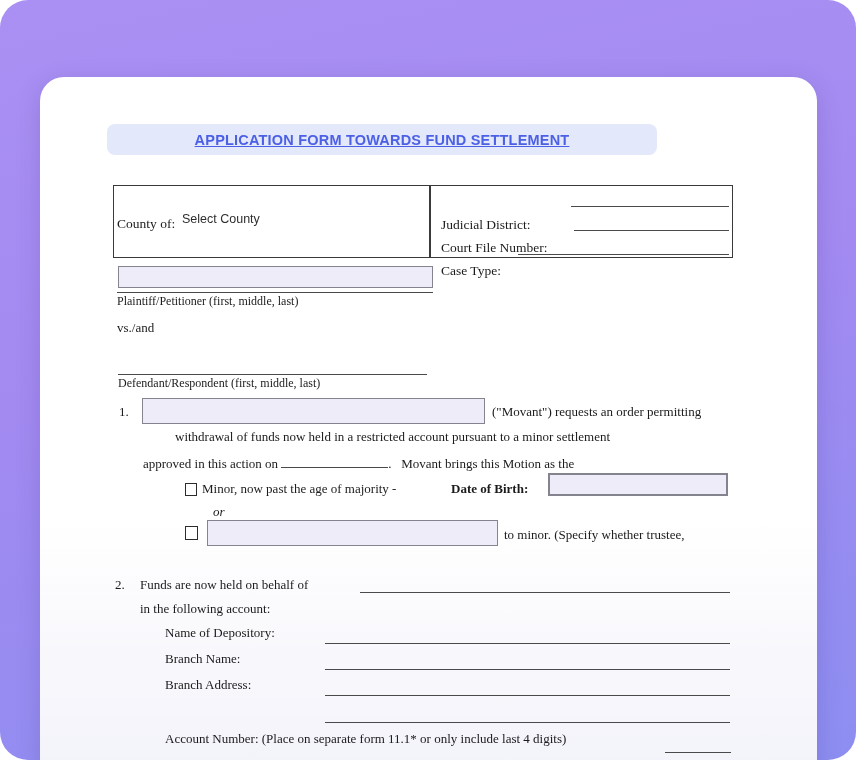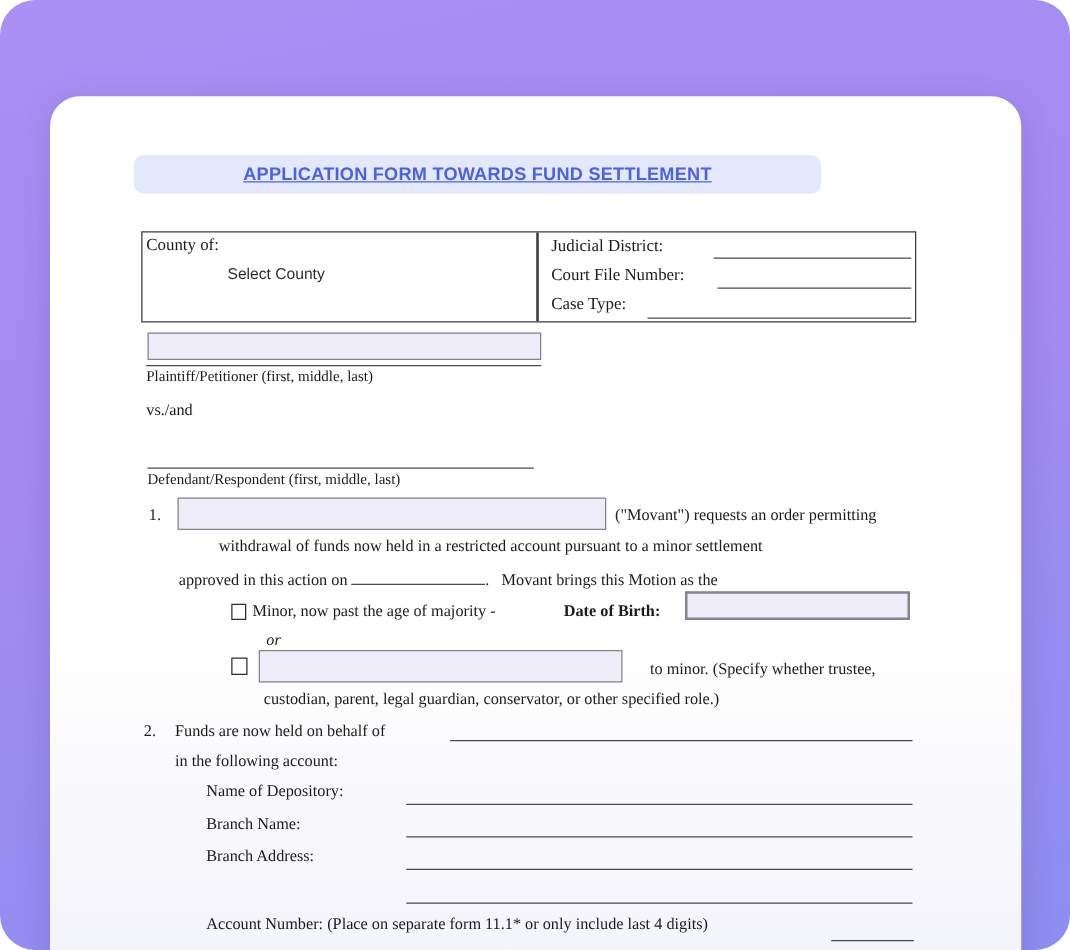--- a/index.html
+++ b/index.html
@@ -15,21 +15,21 @@
   .band .title{font-family:"Liberation Sans","DejaVu Sans",sans-serif;font-weight:bold;
         font-size:14.5px;letter-spacing:.2px;color:#4c60e6;text-decoration:underline;}
   .ser{position:absolute;font-size:13px;color:#1b1b1b;white-space:nowrap;}
   .small{font-size:12px;}
   .rule{position:absolute;height:1px;border-bottom:1.4px solid #4a4a4a;}
   .field{position:absolute;background:#efecfa;border:1.5px solid #84848e;box-sizing:border-box;
          font-family:"Liberation Serif",serif;font-size:13px;padding:0 4px;}
   .tbl{position:absolute;left:73px;top:108px;width:620px;height:73px;
        border:1.6px solid #3a3a3a;box-sizing:border-box;}
   .tbl .vdiv{position:absolute;left:315px;top:0;bottom:0;width:1.6px;background:#3a3a3a;}
-  .tbl .lbl{position:absolute;font-size:13.5px;color:#1b1b1b;white-space:nowrap;}
+  .tbl .lbl{position:absolute;font-size:13.5px;color:#1b1b1b;white-space:nowrap;margin-top:28px;}
   .tbl .uline{position:absolute;border-bottom:1.3px solid #4a4a4a;height:1px;}
   .county-select{position:absolute;left:68px;top:26px;
        font-family:"Liberation Sans","DejaVu Sans",sans-serif;font-size:12.5px;color:#2e2e2e;
        cursor:pointer;}
   .cb{position:absolute;width:12px;height:13px;border:1.6px solid #2c2c2c;background:#ffffff;
       box-sizing:border-box;cursor:pointer;}
   .inline-ul{display:inline-block;width:107px;border-bottom:1.3px solid #4a4a4a;height:12px;}
   .pre{white-space:pre;}
   .ital{font-style:italic;}
 </style>
@@ -82,22 +82,21 @@
 
     <span class="cb" style="left:145px;top:406px;"></span>
     <span class="ser" style="left:162px;top:404px;">Minor, now past the age of majority -</span>
     <span class="ser" style="left:411px;top:404px;font-weight:bold;">Date of Birth:</span>
     <input class="field" style="left: 508px; top: 396px; width: 180px; height: 23px; border-width: 2px;" type="text" value="">
 
     <span class="ser ital" style="left:173px;top:427px;">or</span>
 
     <span class="cb" style="left:145px;top:449px;width:13px;height:14px;"></span>
     <input class="field" style="left: 167px; top: 443px; width: 291px; height: 26px;" type="text" value="">
-    <span class="ser" style="left:480px;top:450px;text-align:center;">to minor. (Specify whether trustee,</span>
-    <span class="ser" style="left:171px;top:474px;">custodian, parent, legal guardian, conservator, or other specified role.)</span>
+    <span class="ser" style="left:464px;top:450px;text-align:center;">to minor. (Specify whether trustee,</span>
 
     <span class="ser" style="left:75px;top:500px;">2.</span>
     <span class="ser" style="left:100px;top:500px;">Funds are now held on behalf of</span>
     <div class="rule" style="left:320px;top:514px;width:370px;border-bottom-width:1.2px;"></div>
 
     <span class="ser" style="left:100px;top:524px;">in the following account:</span>
 
     <span class="ser" style="left:125px;top:548px;">Name of Depository:</span>
     <div class="rule" style="left:285px;top:565px;width:405px;border-bottom-width:1.2px;"></div>
 

